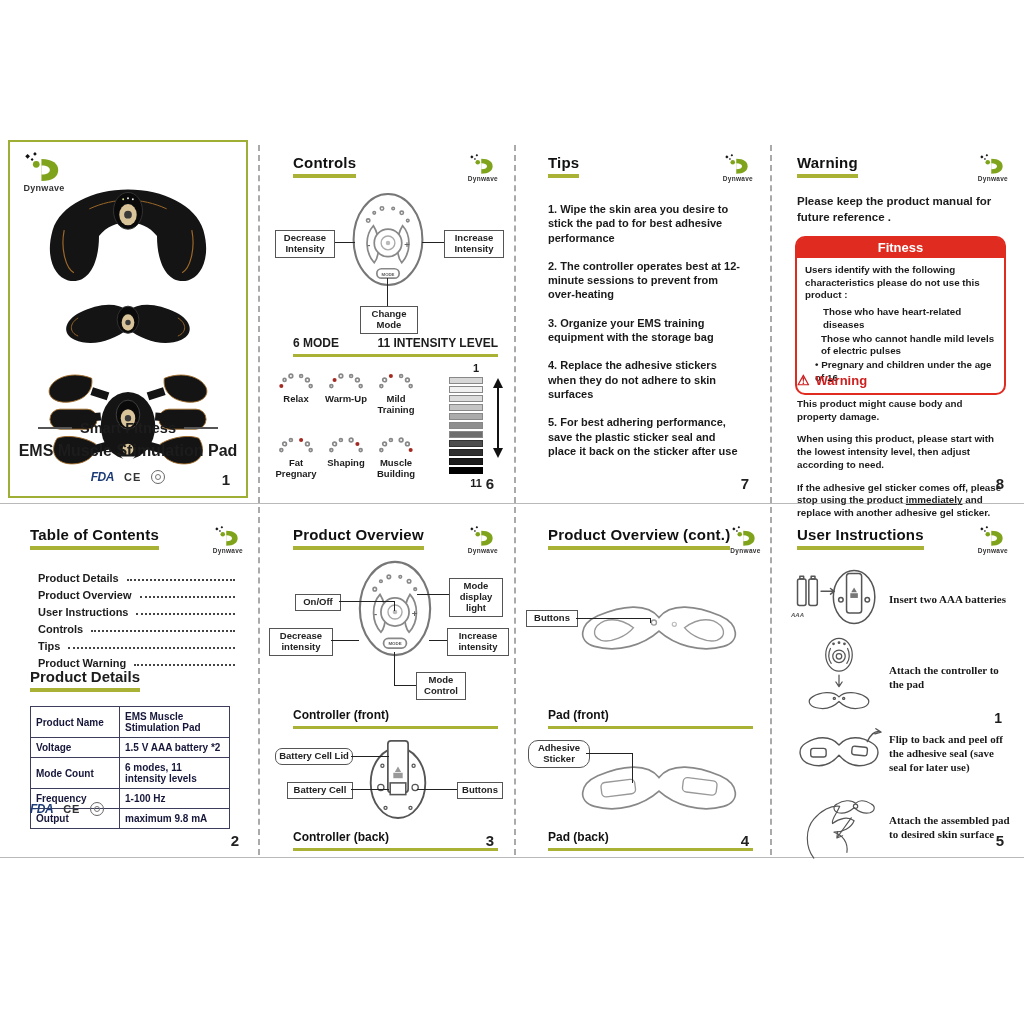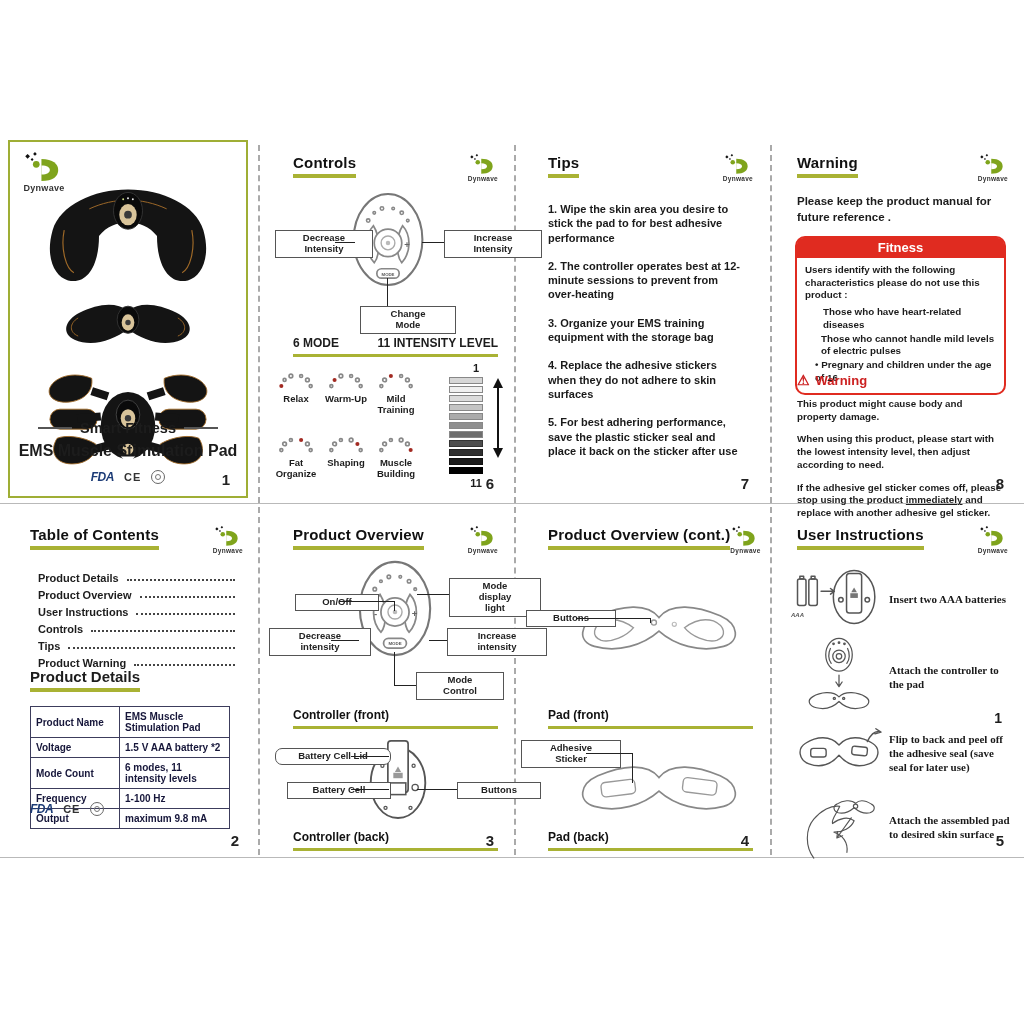--- a/index.html
+++ b/index.html
@@ -5,21 +5,21 @@
   html,body{margin:0;padding:0;}
   body{width:1024px;height:1024px;background:#fff;font-family:"Liberation Sans",sans-serif;color:#1c1c1c;position:relative;overflow:hidden;}
   .panel{position:absolute;}
   
   .hdr{position:absolute;left:28px;right:12px;top:14px;display:flex;justify-content:space-between;align-items:flex-start;}
   .hdr .title{font-size:15px;font-weight:bold;color:#111;border-bottom:4px solid #a9b234;padding-bottom:3px;letter-spacing:.2px;white-space:nowrap;}
   .logo{display:flex;flex-direction:column;align-items:center;line-height:1;}
   .logo .lt{font-size:6.5px;font-weight:bold;color:#333;margin-top:1px;letter-spacing:.3px;}
   
   .diagram{position:absolute;}
-  .lbl{position:absolute;border:1.3px solid #555;background:#fff;padding:2px 20px;font-size:9.5px;font-weight:bold;line-height:1.15;text-align:center;color:#222;}
+  .lbl{position:absolute;border:1.3px solid #555;background:#fff;padding:2px 1px;font-size:9.5px;font-weight:bold;line-height:1.15;text-align:center;color:#222;}
   .conn{position:absolute;background:#222;}
   .conn.h{height:1.4px;} .conn.v{width:1.4px;}
   .pg{position:absolute;right:16px;bottom:8px;font-size:15px;font-weight:bold;color:#222;}
   .caption{position:absolute;left:28px;right:12px;font-size:12px;font-weight:bold;color:#111;border-bottom:3px solid #a9b234;padding-bottom:4px;}
   
   .vsep{position:absolute;top:145px;height:710px;width:0;border-left:2px dashed #aaa;}
   .hsep{position:absolute;left:0;width:1024px;height:1px;background:#b9b9b9;}
   
   .cover{left:8px;top:140px;width:240px;height:358px;border:2px solid #9fae35;box-sizing:border-box;}
   .cover .prodcol{position:absolute;top:34px;left:0;width:100%;display:flex;flex-direction:column;align-items:center;gap:6px;}
@@ -269,21 +269,21 @@
     </div>
     <div class="mode">
       <svg width="44" height="26" viewBox="0 0 44 28">
         <circle cx="6.2" cy="21.6" r="1.6" class="sk2"></circle>
           <circle cx="9.7" cy="15" r="2" class="sk2"></circle>
           <circle cx="16.5" cy="10.8" r="1.6" class="sk2"></circle>
           <circle cx="27.5" cy="10.8" r="2.2" fill="#a22a22"></circle>
           <circle cx="34.3" cy="15" r="2" class="sk2"></circle>
           <circle cx="37.8" cy="21.6" r="1.6" class="sk2"></circle>
       </svg>
-      <span class="ml">Fat Organize</span>
+      <span class="ml">Fat Pregnary</span>
     </div>
     <div class="mode">
       <svg width="44" height="26" viewBox="0 0 44 28">
         <circle cx="6.2" cy="21.6" r="1.6" class="sk2"></circle>
           <circle cx="9.7" cy="15" r="2" class="sk2"></circle>
           <circle cx="16.5" cy="10.8" r="1.6" class="sk2"></circle>
           <circle cx="27.5" cy="10.8" r="2" class="sk2"></circle>
           <circle cx="34.3" cy="15" r="2.2" fill="#a22a22"></circle>
           <circle cx="37.8" cy="21.6" r="1.6" class="sk2"></circle>
       </svg>
@@ -508,21 +508,21 @@
       </svg>
     <div class="lbl" style="left:6px;top:26px;width:48px;">Buttons</div>
     <div class="conn h" style="left:56px;top:34px;width:74px;"></div>
     <div class="conn v" style="left:130px;top:34px;height:5px;"></div>
   </div>
   <div class="caption" style="top:196px;">Pad (front)</div>
   <div class="diagram" style="left:0;top:228px;width:245px;height:84px;">
     <svg style="position:absolute;left:45px;top:12px;" width="188" height="68" viewBox="0 0 220 80">
         <use href="#pad-back"></use>
       </svg>
-    <div class="lbl" style="left:1px;top:0px;width:58px;">Adhesive Sticker</div>
+    <div class="lbl" style="left:8px;top:0px;width:58px;border-radius:10px;">Adhesive Sticker</div>
     <div class="conn h" style="left:66px;top:13px;width:46px;"></div>
     <div class="conn v" style="left:112px;top:13px;height:30px;"></div>
   </div>
   <div class="caption" style="top:318px;">Pad (back)</div>
   <div class="pg">4</div>
 </section>
 
 <section class="panel" style="left:775px;top:512px;width:245px;height:345px;">
   <div class="hdr" style="left:22px;">
     <span class="title">User Instructions</span>

